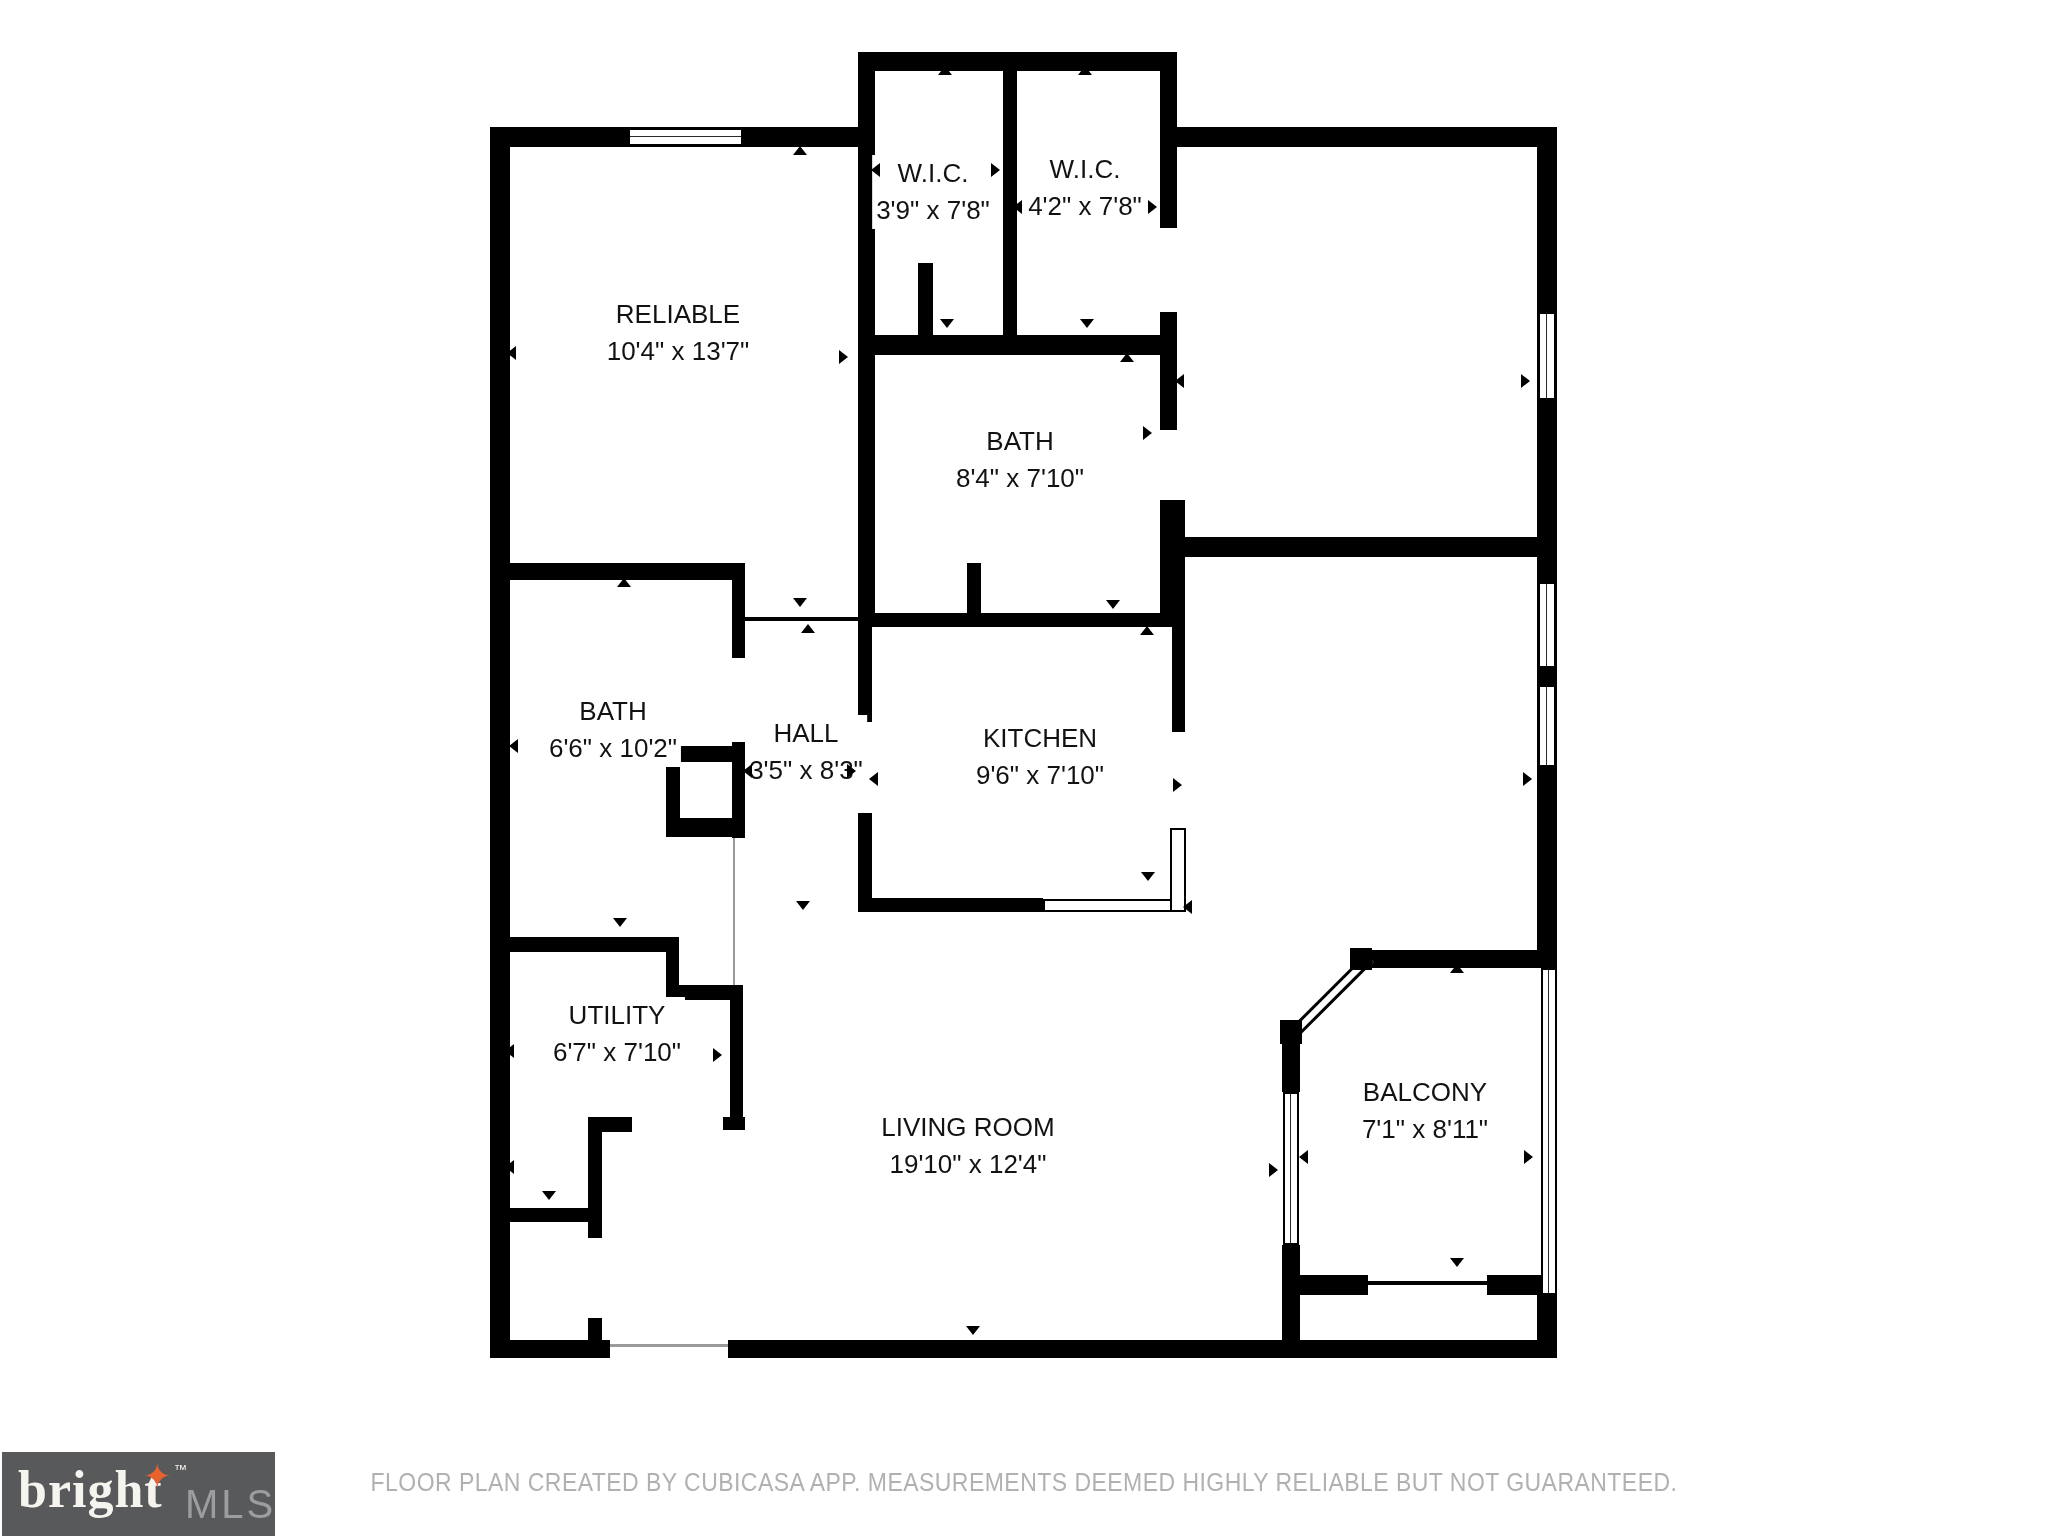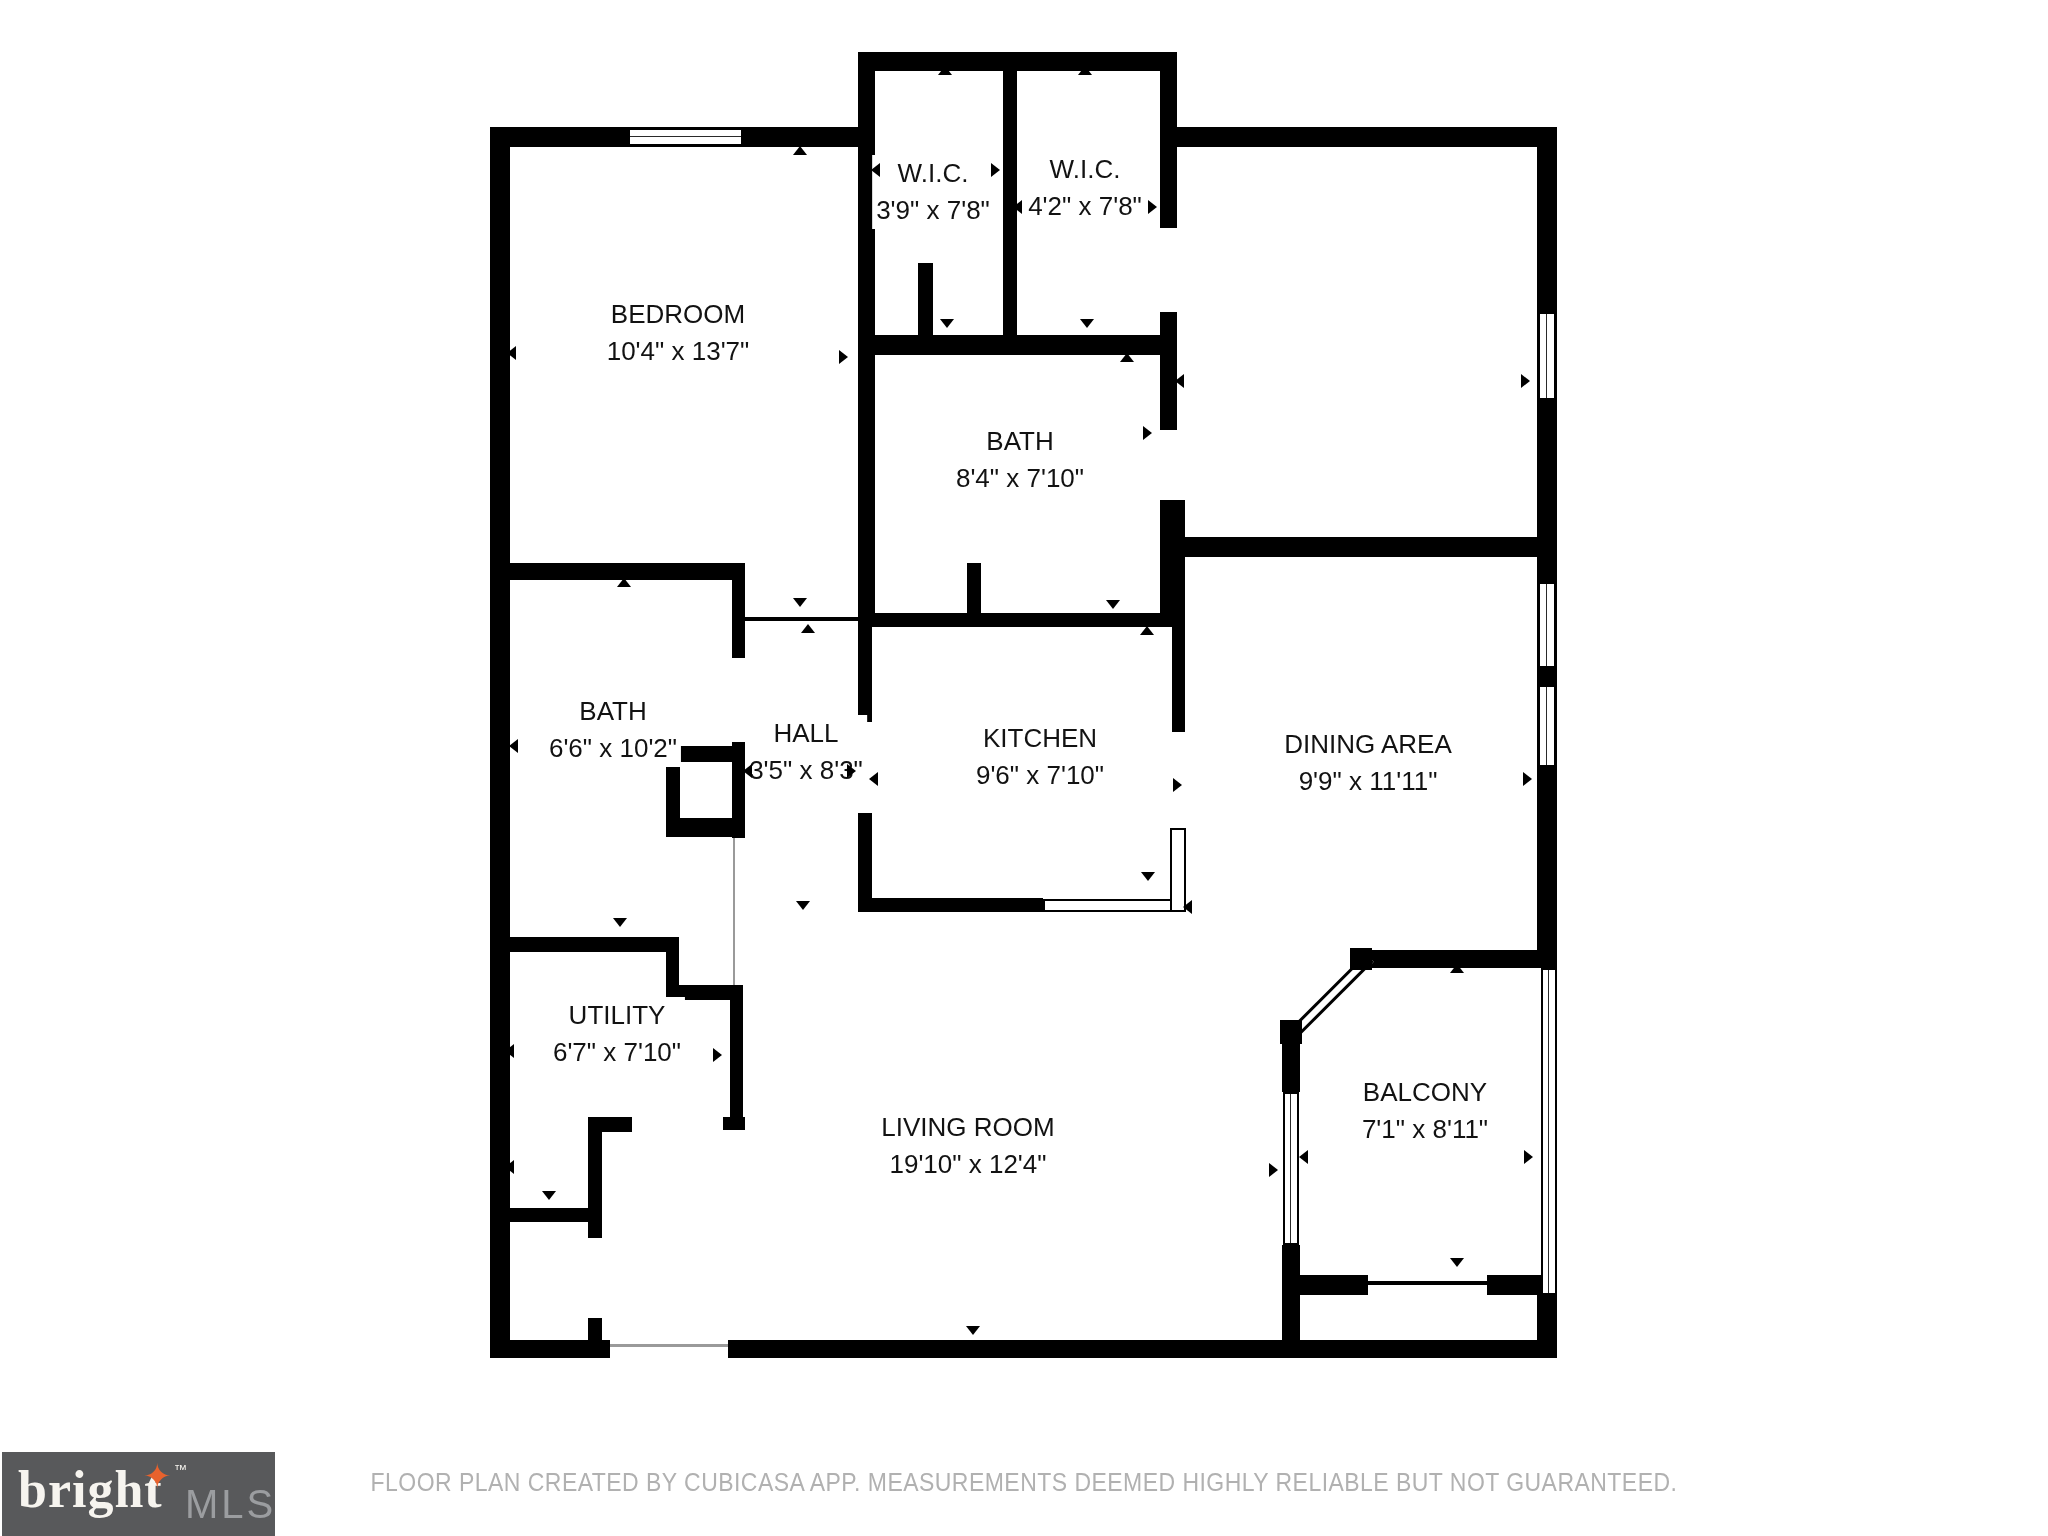--- a/index.html
+++ b/index.html
@@ -149,42 +149,38 @@
 
   <div class="room-label" style="left:933px;top:177px">
     <div class="rname">W.I.C.</div>
     <div class="rdims">3'9" x 7'8"</div>
   </div>
   <div class="room-label" style="left:1085px;top:173px">
     <div class="rname">W.I.C.</div>
     <div class="rdims">4'2" x 7'8"</div>
   </div>
   <div class="room-label" style="left:678px;top:318px">
-    <div class="rname">BEDROOM</div>
+    <div class="rname">RELIABLE</div>
     <div class="rdims">10'4" x 13'7"</div>
   </div>
   <div class="room-label" style="left:1020px;top:445px">
     <div class="rname">BATH</div>
     <div class="rdims">8'4" x 7'10"</div>
   </div>
   <div class="room-label" style="left:613px;top:715px">
     <div class="rname">BATH</div>
     <div class="rdims">6'6" x 10'2"</div>
   </div>
   <div class="room-label" style="left:806px;top:737px">
     <div class="rname">HALL</div>
     <div class="rdims">3'5" x 8'3"</div>
   </div>
   <div class="room-label" style="left:1040px;top:742px">
     <div class="rname">KITCHEN</div>
     <div class="rdims">9'6" x 7'10"</div>
-  </div>
-  <div class="room-label" style="left:1368px;top:748px">
-    <div class="rname">DINING AREA</div>
-    <div class="rdims">9'9" x 11'11"</div>
   </div>
   <div class="room-label" style="left:617px;top:1019px">
     <div class="rname">UTILITY</div>
     <div class="rdims">6'7" x 7'10"</div>
   </div>
   <div class="room-label" style="left:968px;top:1131px">
     <div class="rname">LIVING ROOM</div>
     <div class="rdims">19'10" x 12'4"</div>
   </div>
   <div class="room-label" style="left:1425px;top:1096px">

